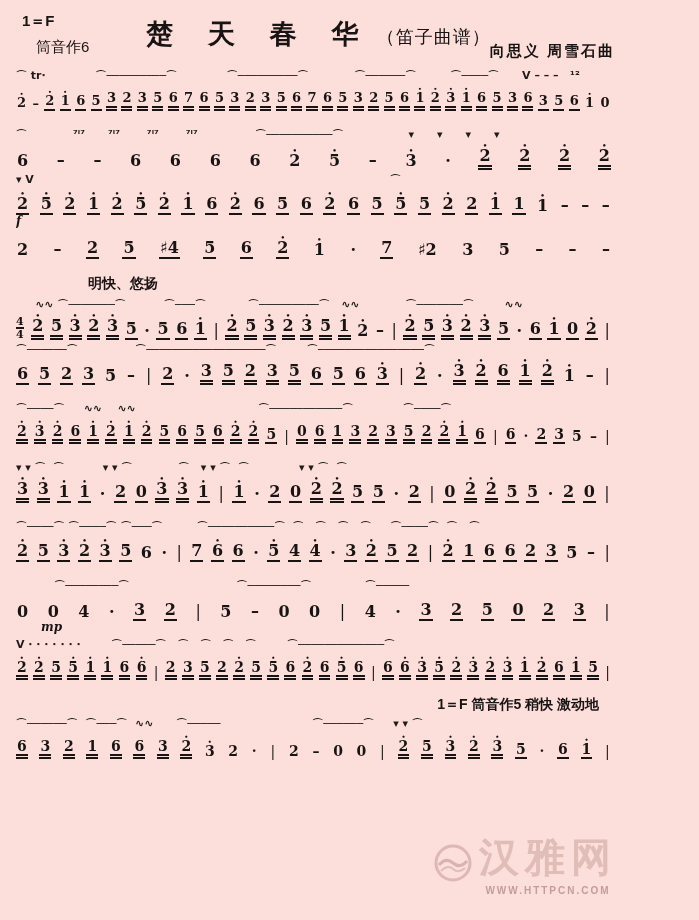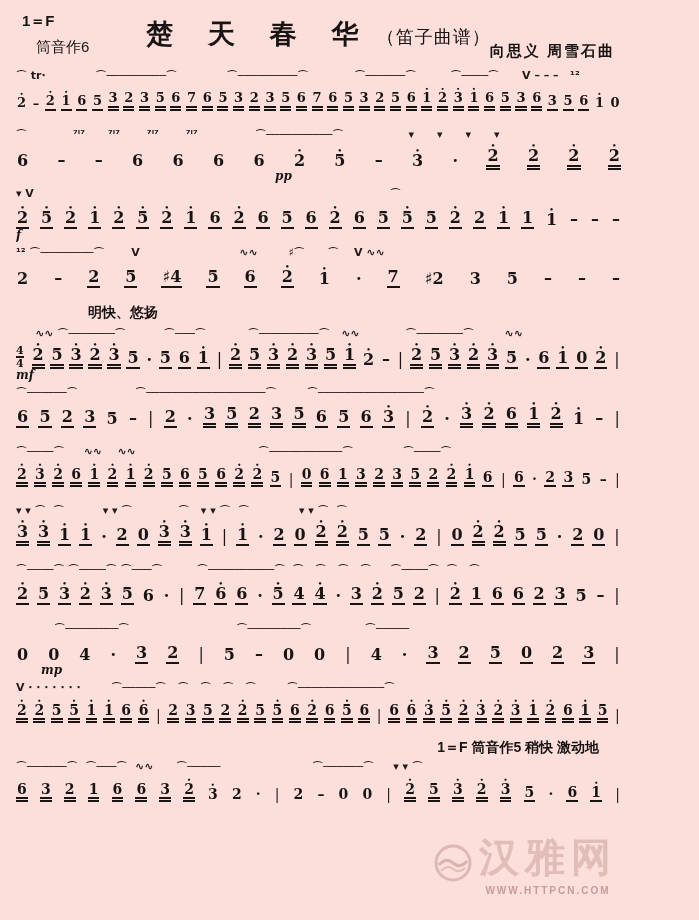--- a/index.html
+++ b/index.html
@@ -13,21 +13,21 @@
   
   .hdr{position:relative;height:58px;}
   .keybox{position:absolute;left:8px;top:2px;font-weight:bold;font-size:15px;}
   .tongyin{position:absolute;left:22px;top:28px;font-weight:normal;font-size:15px;}
   .title-wrap{position:absolute;left:0;right:0;top:6px;text-align:center;}
   .title{font-size:27px;font-weight:bold;letter-spacing:14px;font-family:"Liberation Serif",serif;}
   .subtitle{font-size:18px;font-weight:normal;letter-spacing:1px;font-family:"Liberation Serif",serif;}
   .composer{position:absolute;right:8px;top:32px;font-weight:bold;font-size:15px;letter-spacing:2px;}
 
   
-  .mline{margin:0 2px 2px 2px;}
+  .mline{margin:0 12px 2px 2px;}
   .orn{
     height:15px;line-height:15px;font-size:11px;font-weight:bold;
     white-space:pre;overflow:hidden;color:#201a1a;
     font-family:"DejaVu Sans",sans-serif;
   }
   .notes{
     display:flex;justify-content:space-between;align-items:flex-end;
     font-family:"DejaVu Serif",serif;font-weight:bold;font-size:16px;
     min-height:28px;
   }
@@ -140,21 +140,20 @@
         <span class="note hi">2</span>
         <span class="note hi">5</span>
         <span class="dash">–</span>
         <span class="note hi">3</span>
         <span class="dot">·</span>
         <span class="note hi u2">2</span>
         <span class="note hi u2">2</span>
         <span class="note hi u2">2</span>
         <span class="note hi u2">2</span>
       </div>
-    <div class="below">                                                              pp</div>
   </div>
 
   <div class="mline">
     <div class="orn">▾ V                                                                                             ⌒</div>
     <div class="notes">
         <span class="note hi u1">2</span>
         <span class="note hi u1">5</span>
         <span class="note hi u1">2</span>
         <span class="note hi u1">1</span>
         <span class="note hi u1">2</span>
@@ -177,21 +176,20 @@
         <span class="note u1">1</span>
         <span class="note hi">1</span>
         <span class="dash">–</span>
         <span class="dash">–</span>
         <span class="dash">–</span>
       </div>
     <div class="below">f</div>
   </div>
 
   <div class="mline">
-    <div class="orn">¹² ⌒────────⌒       V                          ∿∿        ♯⌒      ⌒    V ∿∿</div>
     <div class="notes">
         <span class="note">2</span>
         <span class="dash">–</span>
         <span class="note u1">2</span>
         <span class="note u1">5</span>
         <span class="note u1">♯4</span>
         <span class="note u1">5</span>
         <span class="note u1">6</span>
         <span class="note hi u1">2</span>
         <span class="note hi">1</span>
@@ -243,21 +241,20 @@
         <span class="note hi u2">2</span>
         <span class="note hi u2">3</span>
         <span class="note u1">5</span>
         <span class="dot">·</span>
         <span class="note u1">6</span>
         <span class="note hi u1">1</span>
         <span class="note u1">0</span>
         <span class="note hi u1">2</span>
         <span class="bar">|</span>
       </div>
-    <div class="below">mf</div>
   </div>
 
   <div class="mline">
     <div class="orn">⌒──────⌒               ⌒──────────────────⌒        ⌒────────────────⌒</div>
     <div class="notes">
         <span class="note u1">6</span>
         <span class="note u1">5</span>
         <span class="note u1">2</span>
         <span class="note u1">3</span>
         <span class="note">5</span>

